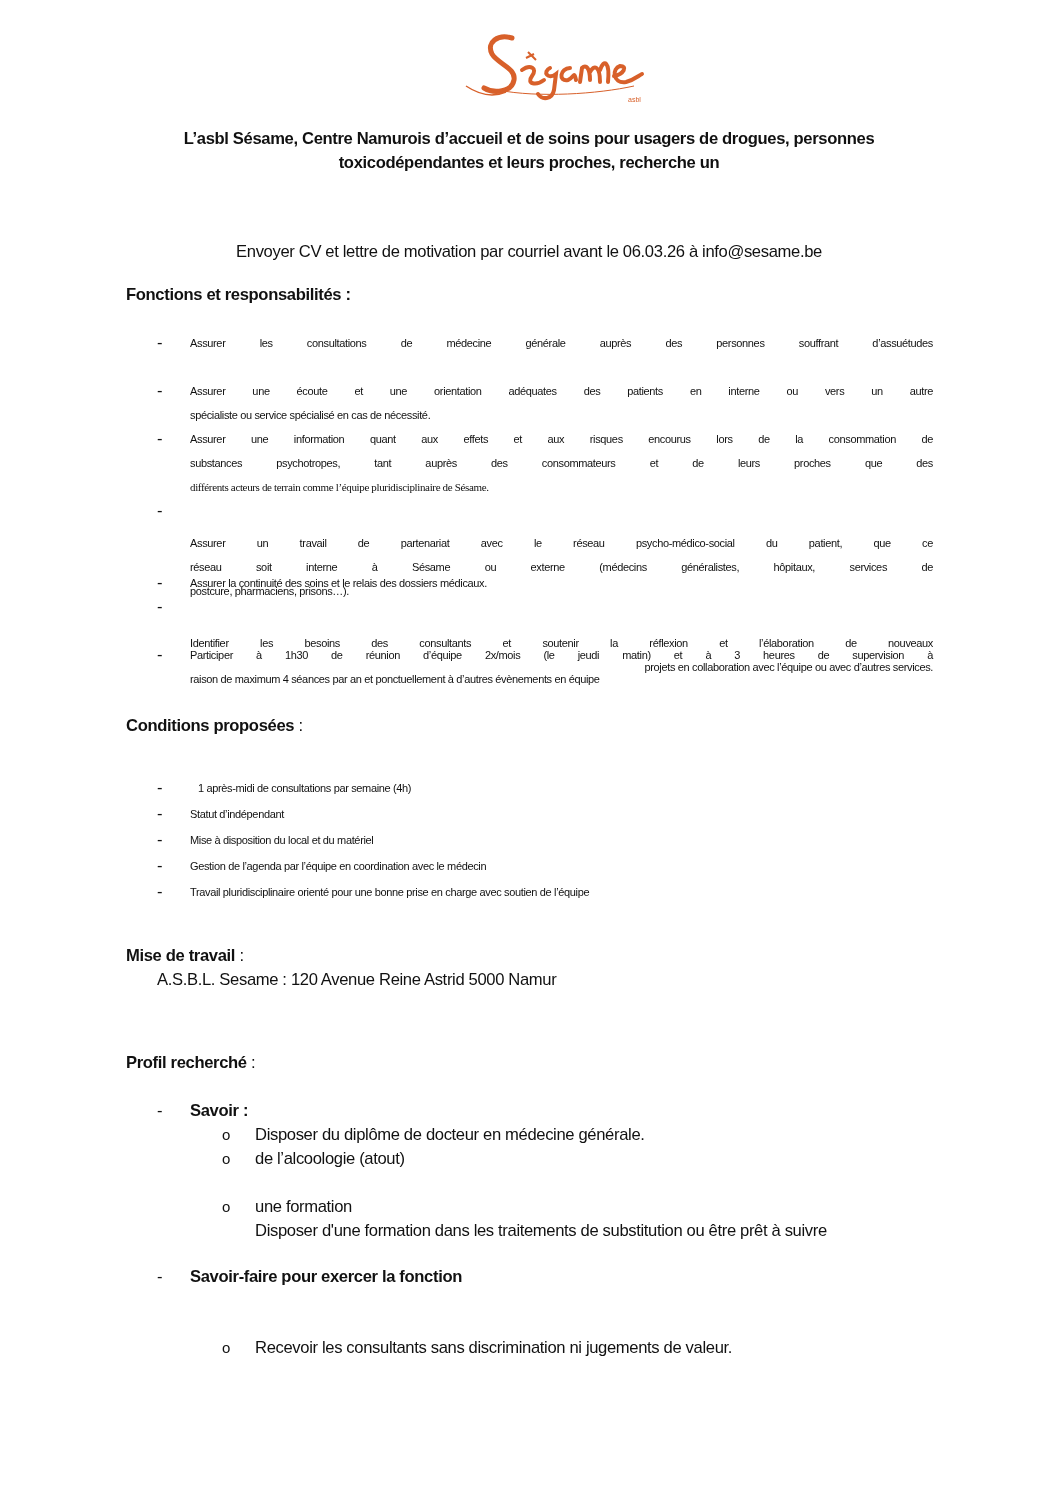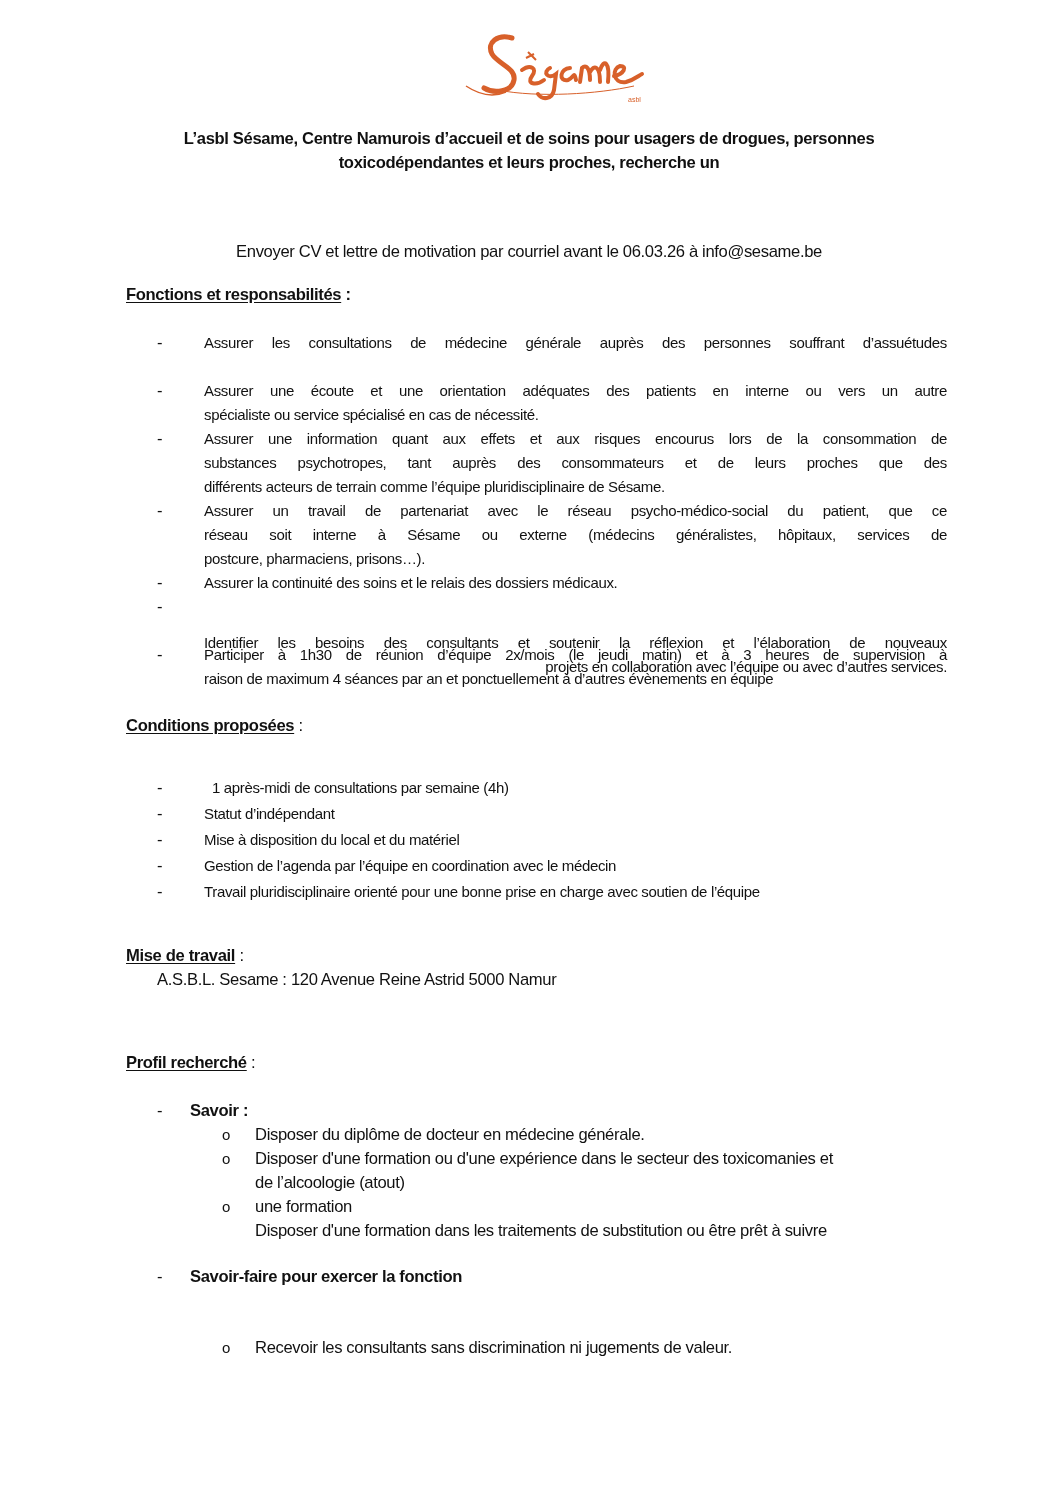--- a/index.html
+++ b/index.html
@@ -6,23 +6,23 @@
   body { width: 1058px; height: 1497px; position: relative; overflow: hidden;
          font-family: "Liberation Sans Narrow", "Liberation Sans", sans-serif; color: #111; }
   .page { position: absolute; left: 0; top: 0; width: 1058px; height: 1497px; }
   .logo { position: absolute; left: 458px; top: 28px; width: 190px; height: 78px; }
   .logo svg { width: 100%; height: 100%; }
   .t { position: absolute; font-size: 16.6px; line-height: 24px; white-space: nowrap; letter-spacing: -0.35px; }
   .center { left: 0; width: 1058px; text-align: center; }
   .bold { font-weight: bold; }
   .title { font-size: 21px; font-weight: bold; text-decoration: underline; text-underline-offset: 3px; }
   .head { left: 126px; }
-  .head .u { font-weight: bold; text-decoration: underline; text-underline-offset: 2px; }
+  .head .u { font-weight: bold; text-underline-offset: 2px; }
   .dash { position: absolute; left: 157px; font-size: 16.6px; line-height: 24px; }
-  .item { position: absolute; left: 204px; width: 743px; font-size: 15px; line-height: 24px; text-align: justify; letter-spacing: -0.35px; }
+  .item { position: absolute; left: 190px; width: 743px; font-size: 11px; line-height: 24px; text-align: justify; letter-spacing: -0.35px; }
   .item .line { display: block; }
   .circ { position: absolute; left: 222px; font-size: 15px; line-height: 24px; }
   .sub { position: absolute; left: 255px; width: 680px; font-size: 16.6px; line-height: 24px; letter-spacing: -0.35px; }
 </style>
 </head>
 <body>
 
 <div class="page">
 
   <div class="logo">
@@ -57,25 +57,25 @@
       </div>
       <div class="dash" style="top: 379px;">-</div>
       <div class="item" style="top: 379px;">
         <span class="line" style="text-align-last: justify;">Assurer une écoute et une orientation adéquates des patients en interne ou vers un autre</span>
         <span class="line" style="text-align: left;">spécialiste ou service spécialisé en cas de nécessité.</span>
       </div>
       <div class="dash" style="top: 427px;">-</div>
       <div class="item" style="top: 427px;">
         <span class="line" style="text-align-last: justify;">Assurer une information quant aux effets et aux risques encourus lors de la consommation de</span>
         <span class="line" style="text-align-last: justify;">substances psychotropes, tant auprès des consommateurs et de leurs proches que des</span>
-        <span class="line" style="text-align: left;">différents acteurs de terrain comme l’équipe pluridisciplinaire de Sésame.</span>
+        <span class="line" style="text-align: left; font-family: Liberation Serif, serif;">différents acteurs de terrain comme l’équipe pluridisciplinaire de Sésame.</span>
       </div>
       <div class="dash" style="top: 499px;">-</div>
       <div class="item" style="top: 499px;">
-        <span class="line" style="text-align-last: justify;">Assurer un travail de partenariat avec le réseau psycho-médico-social du patient, que ce</span>
+        <span class="line" style="text-align-last: justify; margin-top: 32px;">Assurer un travail de partenariat avec le réseau psycho-médico-social du patient, que ce</span>
         <span class="line" style="text-align-last: justify;">réseau soit interne à Sésame ou externe (médecins généralistes, hôpitaux, services de</span>
         <span class="line" style="text-align: left;">postcure, pharmaciens, prisons…).</span>
       </div>
       <div class="dash" style="top: 571px;">-</div>
       <div class="item" style="top: 571px;">
         <span class="line" style="text-align: left;">Assurer la continuité des soins et le relais des dossiers médicaux.</span>
       </div>
       <div class="dash" style="top: 595px;">-</div>
       <div class="item" style="top: 595px;">
         <span class="line" style="text-align-last: justify; margin-top: 36px;">Identifier les besoins des consultants et soutenir la réflexion et l’élaboration de nouveaux</span>
@@ -116,21 +116,20 @@
 
   <div class="dash" style="top:1099px;">-</div>
   <div class="t bold" style="left:190px; top:1099px;">Savoir :</div>
   <div id="savoir-list">
       <div class="circ" style="top: 1123px;">o</div>
       <div class="sub" style="top: 1123px;">
         <span class="line" style="display: block;">Disposer du diplôme de docteur en médecine générale.</span>
       </div>
       <div class="circ" style="top: 1147px;">o</div>
       <div class="sub" style="top: 1147px;">
-        <span class="line" style="display: block;">Disposer d'une formation ou d'une expérience dans le secteur des toxicomanies et</span>
         <span class="line" style="display: block;">de l’alcoologie (atout)</span>
       </div>
       <div class="circ" style="top: 1195px;">o</div>
       <div class="sub" style="top: 1195px;">
         <span class="line" style="display: block;">une formation</span>
         <span class="line" style="display: block;">Disposer d'une formation dans les traitements de substitution ou être prêt à suivre</span>
       </div>
     </div>
 
   <div class="dash" style="top:1265px;">-</div>

